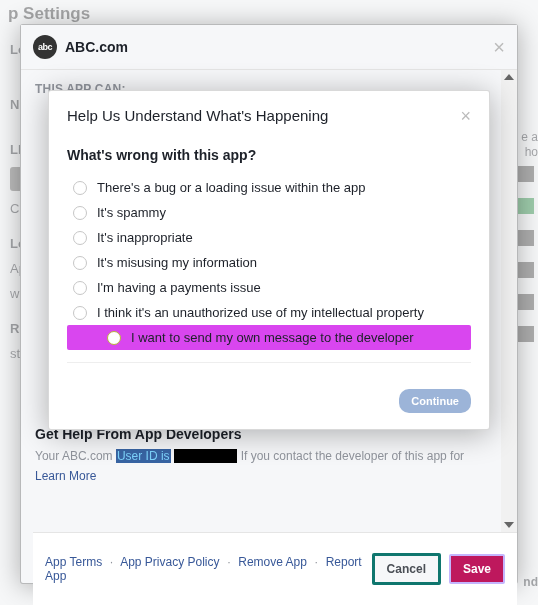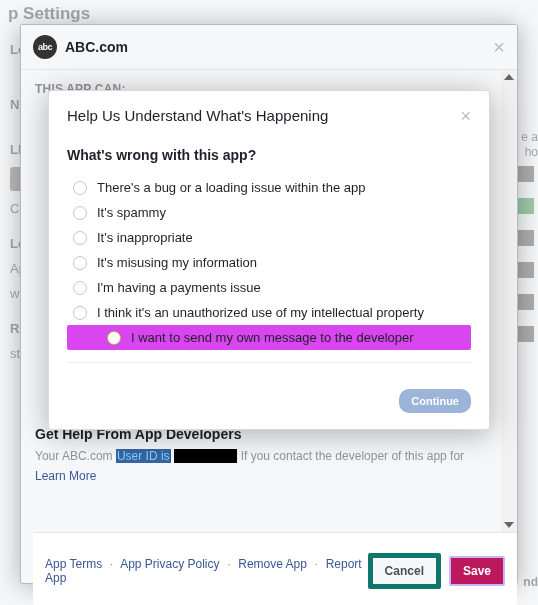--- a/index.html
+++ b/index.html
@@ -124,21 +124,21 @@
     .footer-links span { cursor:pointer; }
     .footer-sep { color:#90949c; margin: 0 4px; }
     .btn {
       font-size:12px;
       font-weight:bold;
       padding: 6px 12px;
       border-radius:2px;
       cursor:pointer;
       border:1px solid transparent;
     }
-    .btn-cancel { background:#f6f7f9; border:5px solid #0f766e; color:#4b4f56; margin-left:auto; margin-right:8px;text-align:center;}
+    .btn-cancel { background:#f6f7f9; border:3px solid #0f766e; color:#4b4f56; margin-left:auto; margin-right:8px;text-align:center;}
     .btn-save { background:#be185d; color:#fff; border:2px solid #c4b5fd;}
     
     .modal2 {
       position: absolute;
       left: 48px;
       top: 90px;
       width: 442px;
       background: #fff;
       border: 1px solid rgba(0,0,0,0.15);
       border-radius: 3px;

